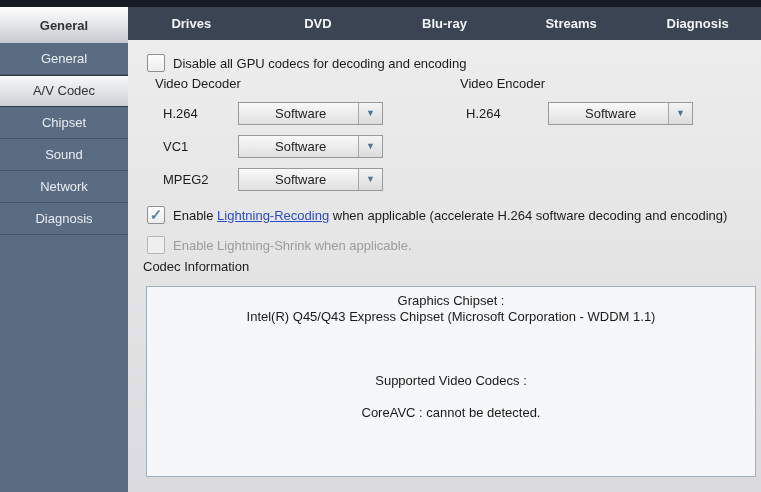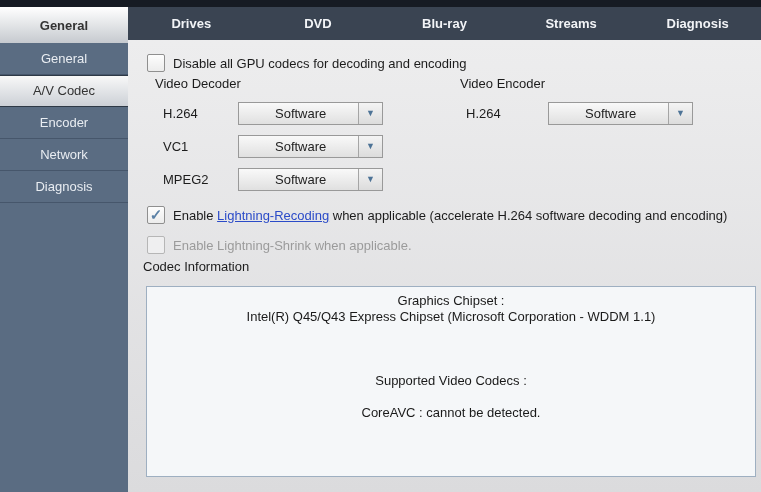--- a/index.html
+++ b/index.html
@@ -131,21 +131,22 @@
     <div class="tab">Drives</div>
     <div class="tab">DVD</div>
     <div class="tab">Blu-ray</div>
     <div class="tab">Streams</div>
     <div class="tab">Diagnosis</div>
   </div>
 
   <div class="sidebar">
     <div class="side-item">General</div>
     <div class="side-item selected">A/V Codec</div>
-    <div class="side-item">Encoder</div>
+    <div class="side-item">Chipset</div>
+    <div class="side-item">Sound</div>
     <div class="side-item">Network</div>
     <div class="side-item">Diagnosis</div>
   </div>
 
   <div class="content">
 
     <span class="cb" style="left:19px; top:14px;"></span>
     <div class="abs label" style="left:45px; top:15px;">Disable all GPU codecs for decoding and encoding</div>
 
     <div class="abs label" style="left:27px; top:35px;">Video Decoder</div>

